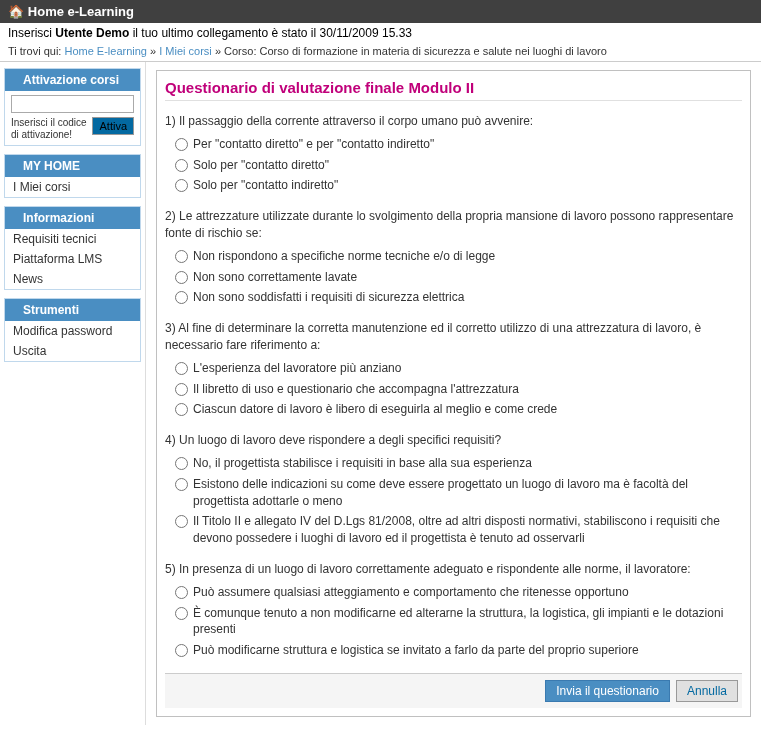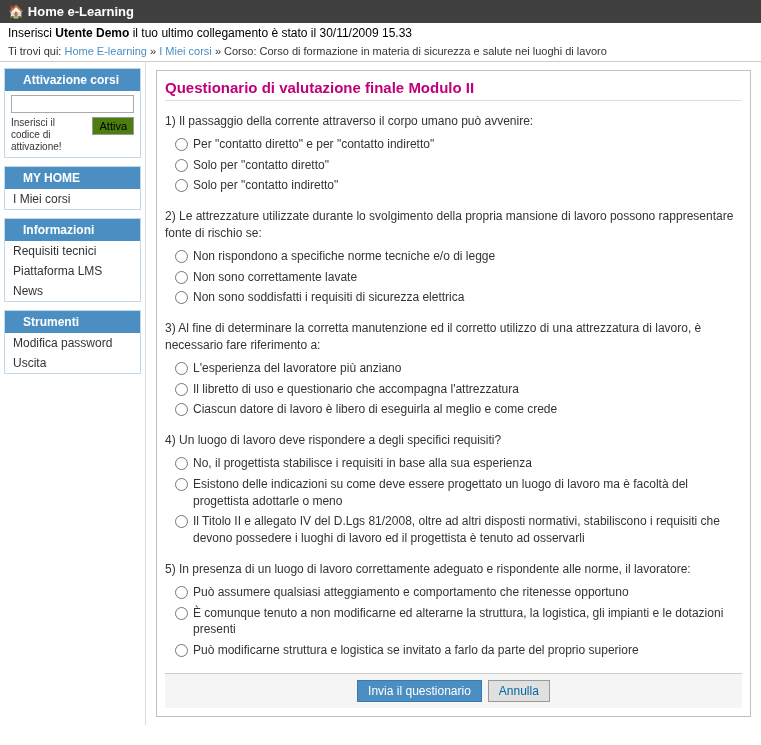--- a/index.html
+++ b/index.html
@@ -38,29 +38,29 @@
     .activation-box input[type="text"] {
       width: 100%;
       border: 1px solid #aaa;
       padding: 2px;
       font-size: 11px;
       margin-bottom: 4px;
     }
     .activation-row {
       display: flex;
       align-items: flex-start;
-      gap: 16px;
+      gap: 4px;
     }
     .activation-hint {
       font-size: 10px;
       color: #333;
       line-height: 1.2;
     }
     .btn-attiva {
-      background: #4d7c0f;
+      background: #0369a1;
       border: 1px solid #999;
       padding: 2px 6px;
       font-size: 11px;
       cursor: pointer;
       white-space: nowrap;
     }
 
     .sidebar-link {
       display: block;
       padding: 3px 8px;
@@ -112,21 +112,21 @@
     }
 
     .options-list li input[type="radio"] {
       margin-right: 5px;
       margin-top: 2px;
       flex-shrink: 0;
     }
 
     .footer-buttons {
       display: flex;
-      justify-content: center;
+      justify-content: flex-end;
       gap: 6px;
       padding: 6px 4px;
       border-top: 1px solid #ccc;
       background: #f5f5f5;
       margin-top: 8px;
     }
 
     .btn-submit {
       background: #4a8ec2;
       color: white;

